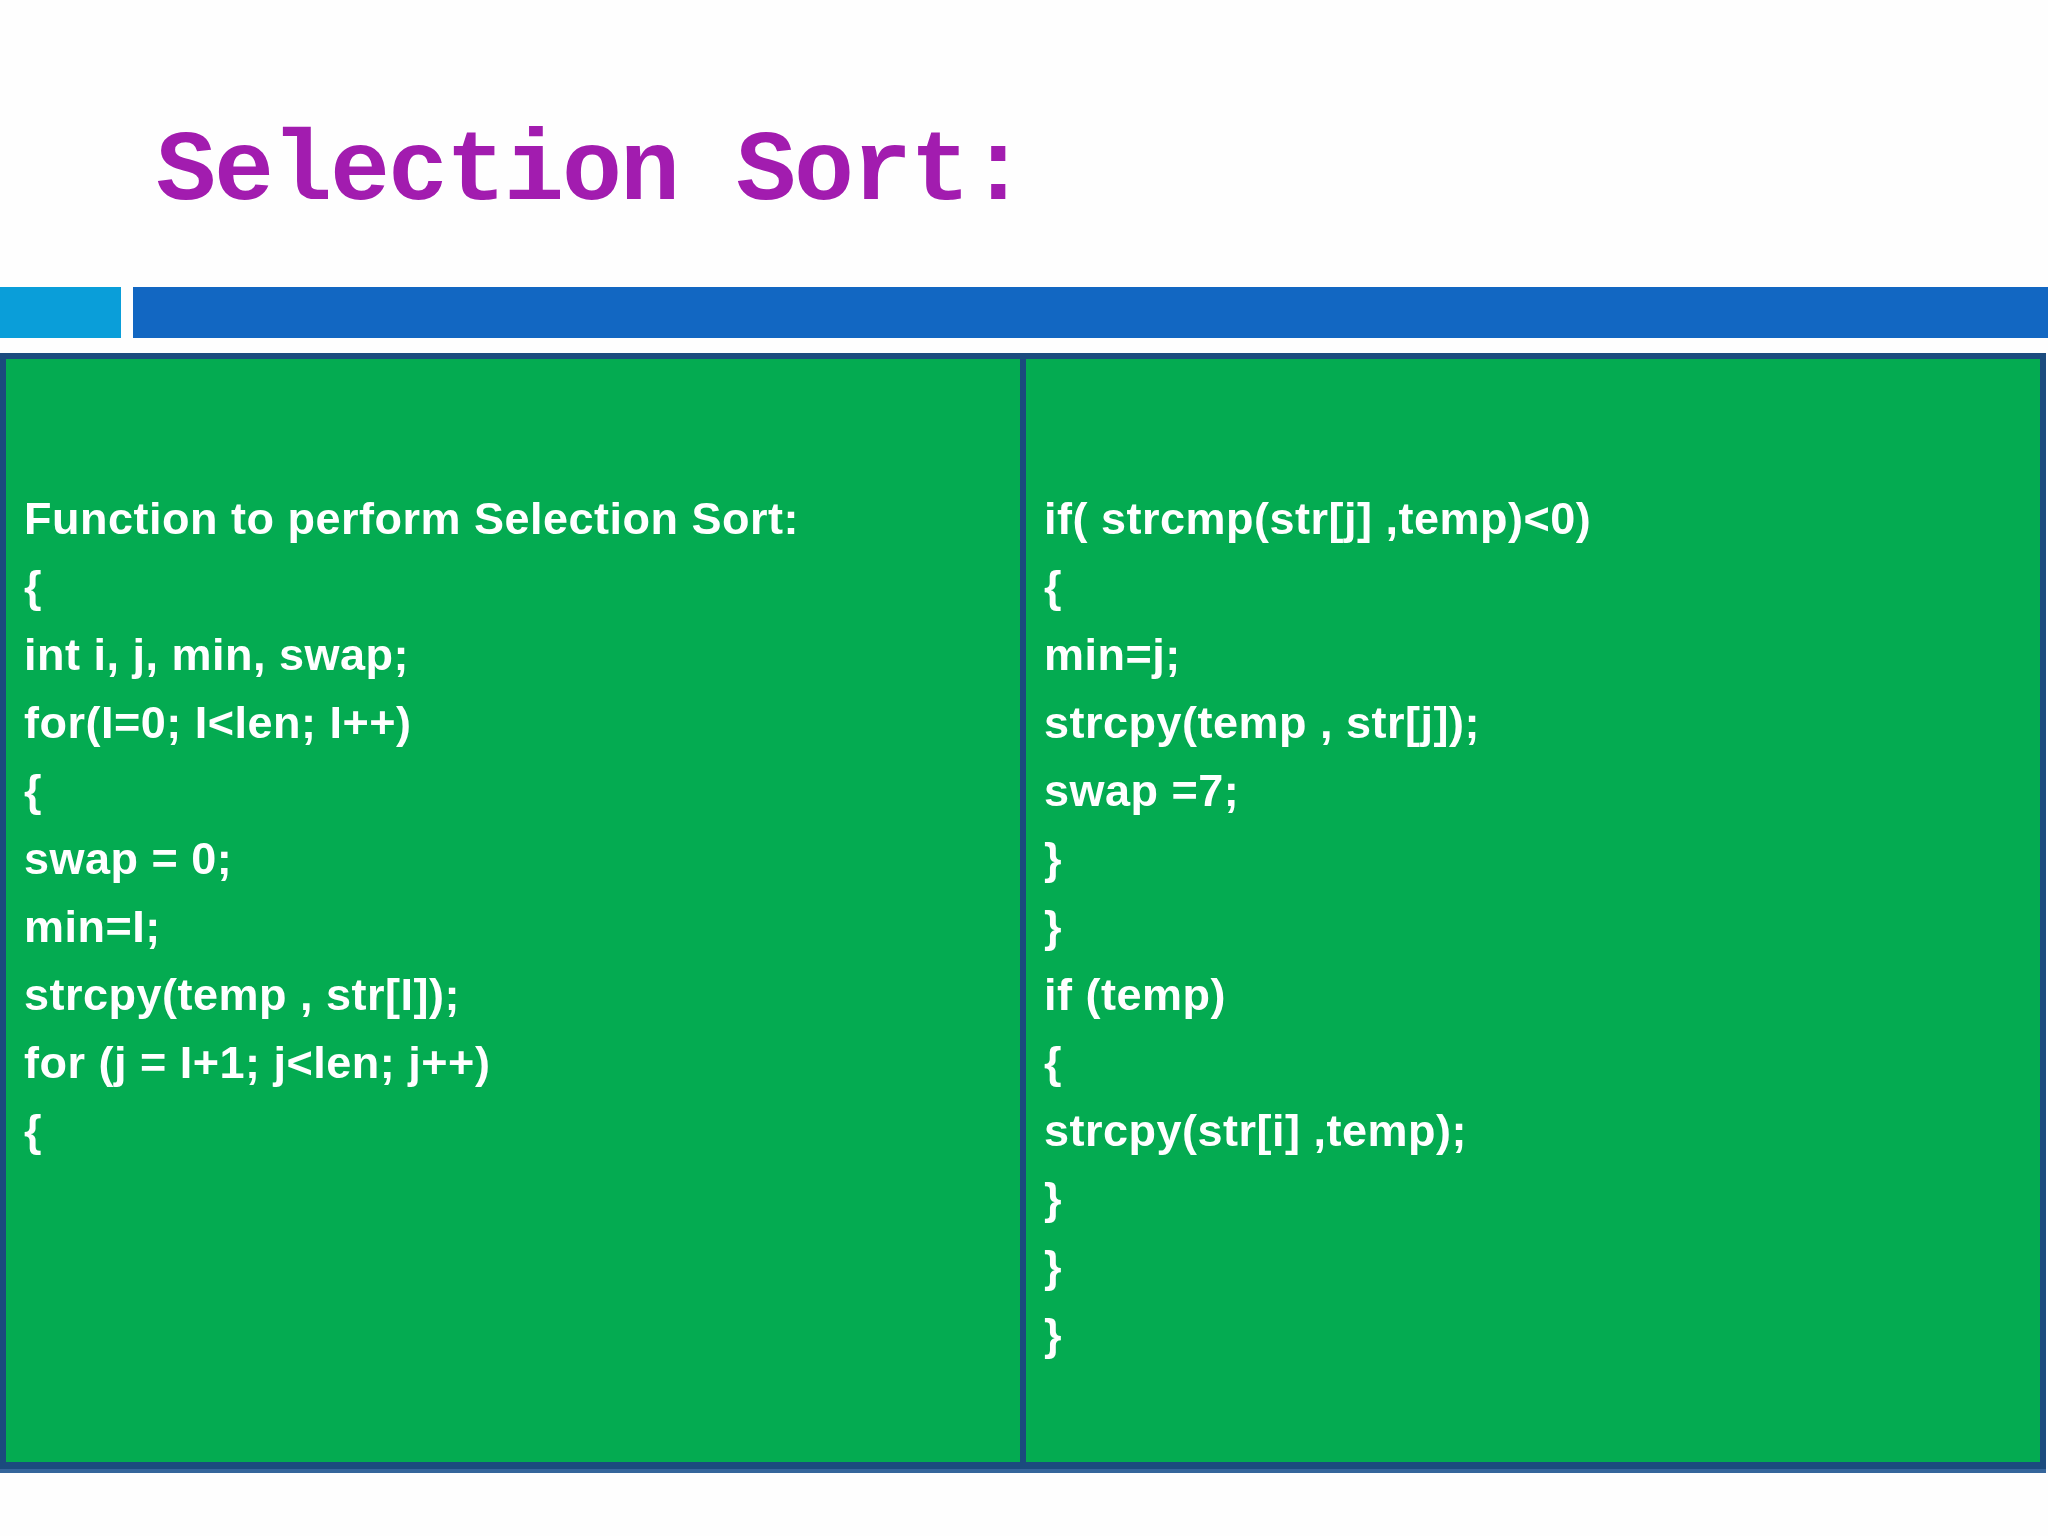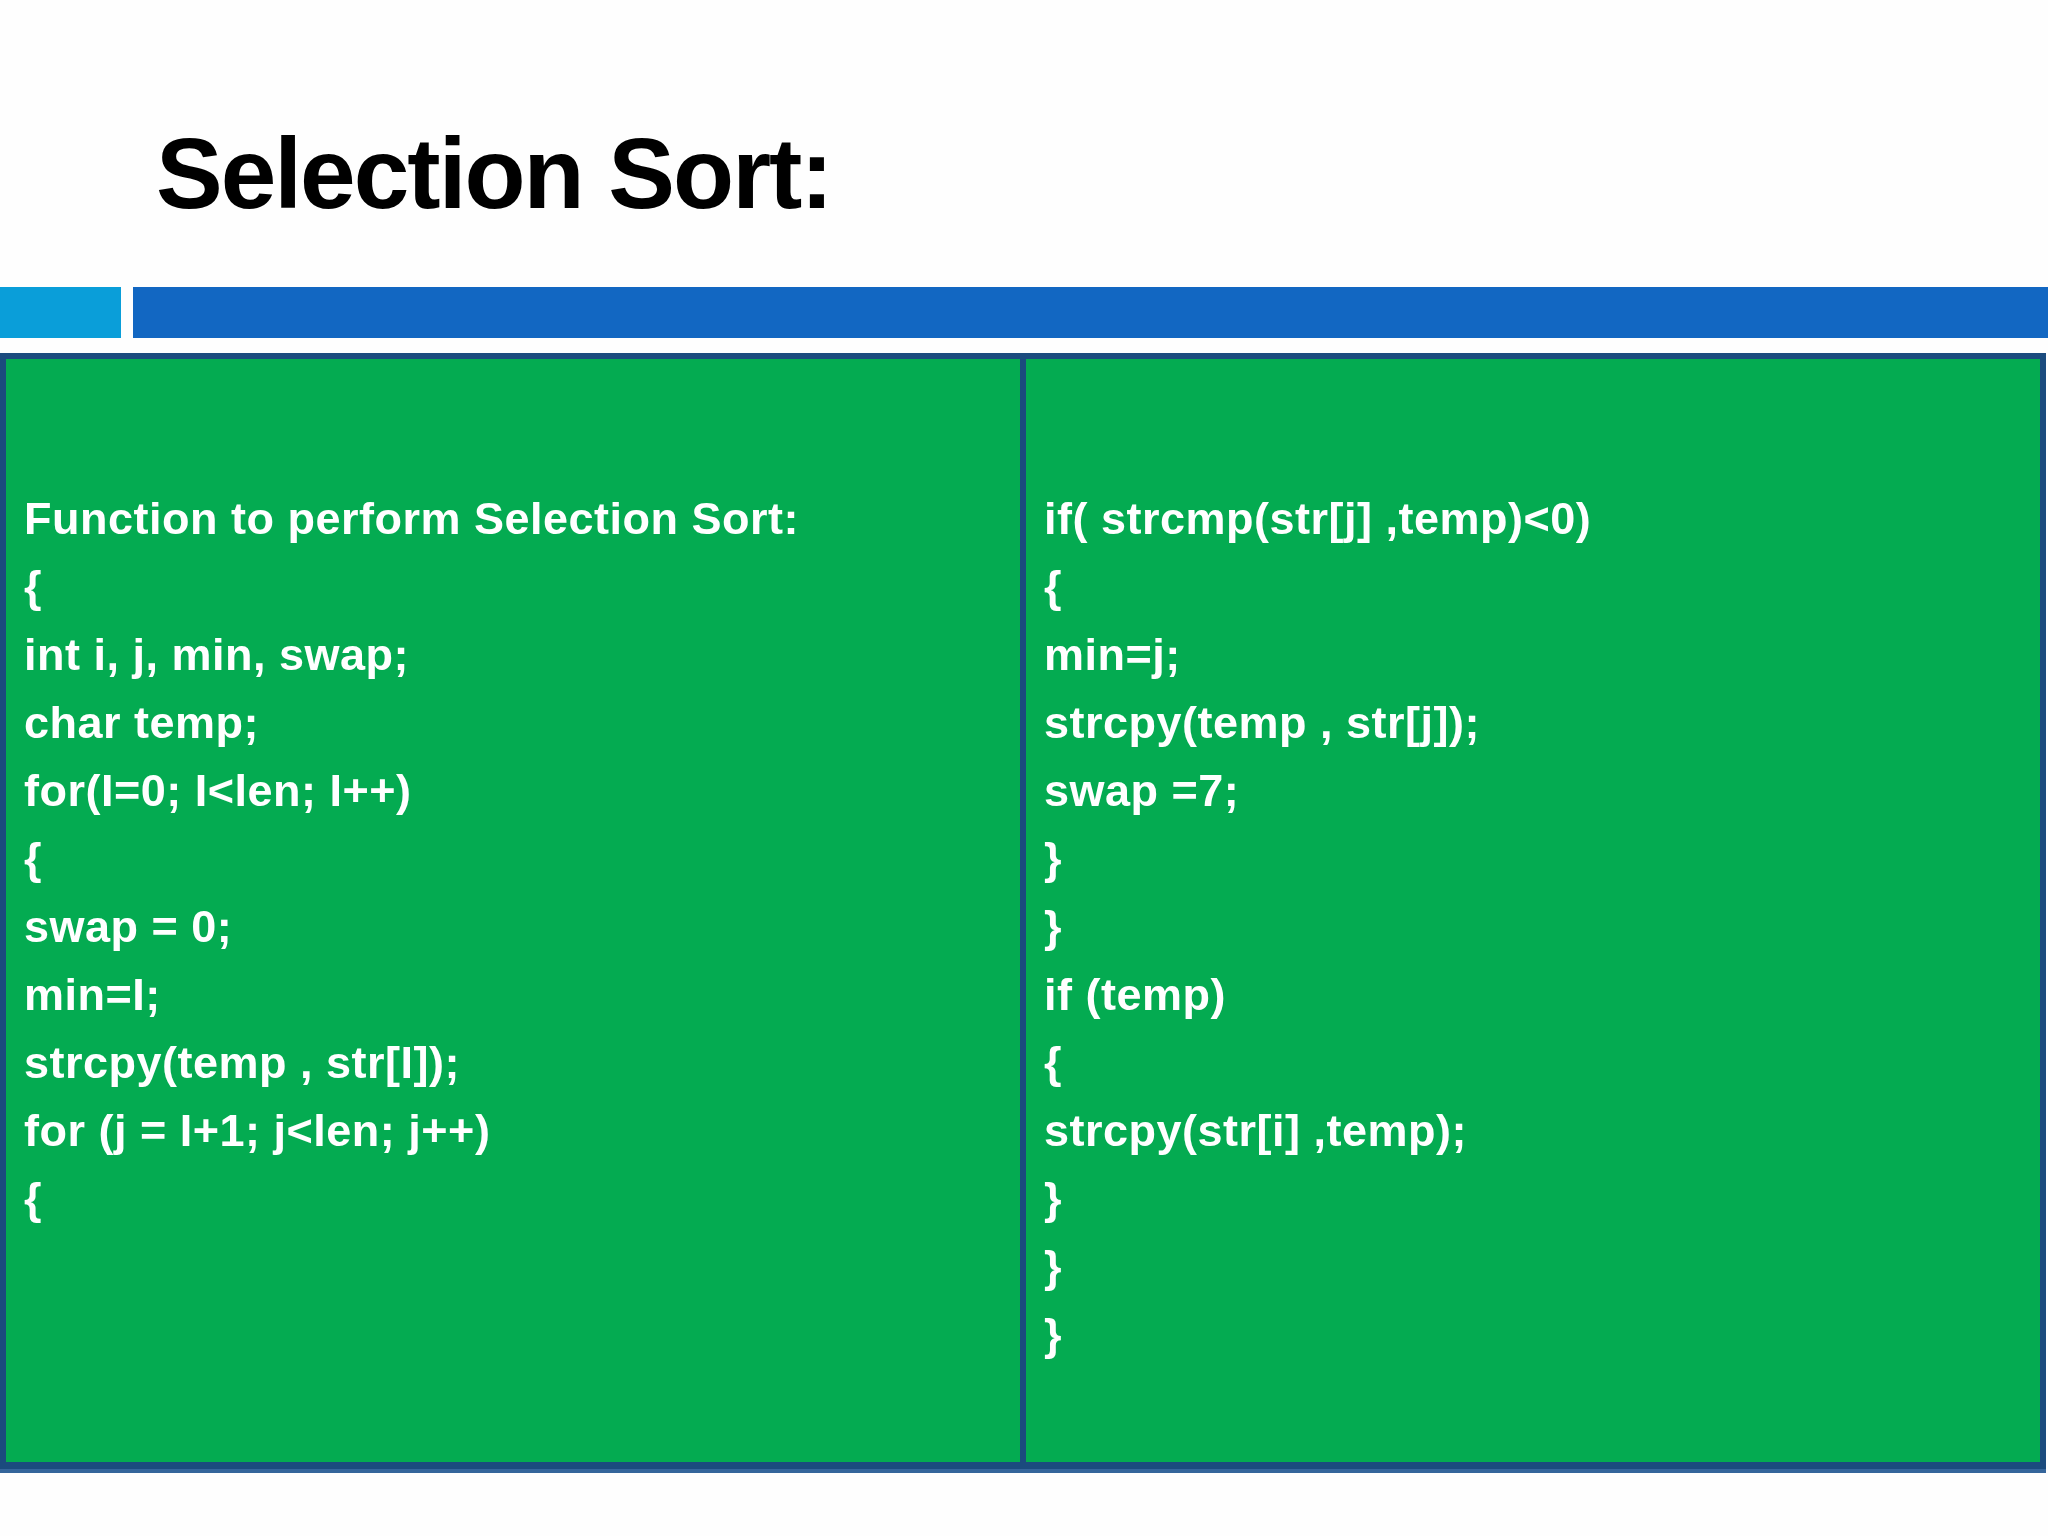--- a/index.html
+++ b/index.html
@@ -13,26 +13,26 @@
     height: 1536px;
     background: #fefefe;
     overflow: hidden;
     font-family: "Liberation Sans", sans-serif;
   }
   .title {
     position: absolute;
     left: 156px;
     top: 118px;
     margin: 0;
-    font-family: Liberation Sans, sans-serif;
+    font-family: Liberation Mono, monospace;
     font-weight: bold;
     font-size: 100px;
     line-height: 1.1;
     letter-spacing: -2px;
-    color: #000000;
+    color: #a21caf;
     white-space: nowrap;
   }
   .accent-square {
     position: absolute;
     left: 0;
     top: 287px;
     width: 121px;
     height: 51px;
     background: #0a9ed9;
   }
@@ -90,21 +90,20 @@
 
   <div class="accent-square"></div>
   <div class="accent-bar"></div>
 
   <div class="code-table">
 
     <div class="panel panel-left">
       <div class="code-line">Function to perform Selection Sort:</div>
       <div class="code-line">{</div>
       <div class="code-line">int i, j, min, swap;</div>
-      <div class="code-line">char temp;</div>
       <div class="code-line">for(I=0; I&lt;len; I++)</div>
       <div class="code-line">{</div>
       <div class="code-line">swap = 0;</div>
       <div class="code-line">min=I;</div>
       <div class="code-line">strcpy(temp , str[I]);</div>
       <div class="code-line">for (j = I+1; j&lt;len; j++)</div>
       <div class="code-line">{</div>
     </div>
 
     <div class="panel panel-right">

